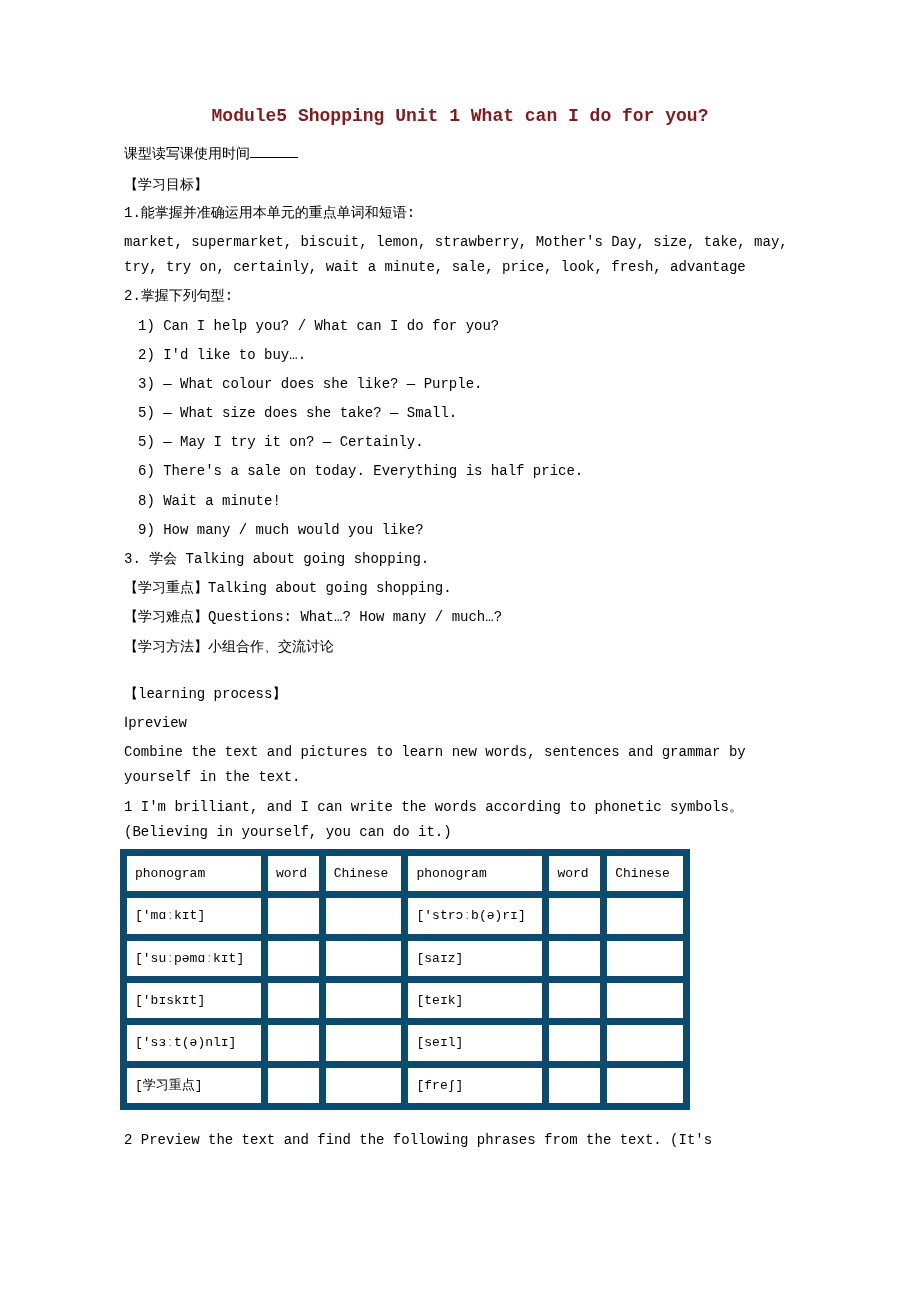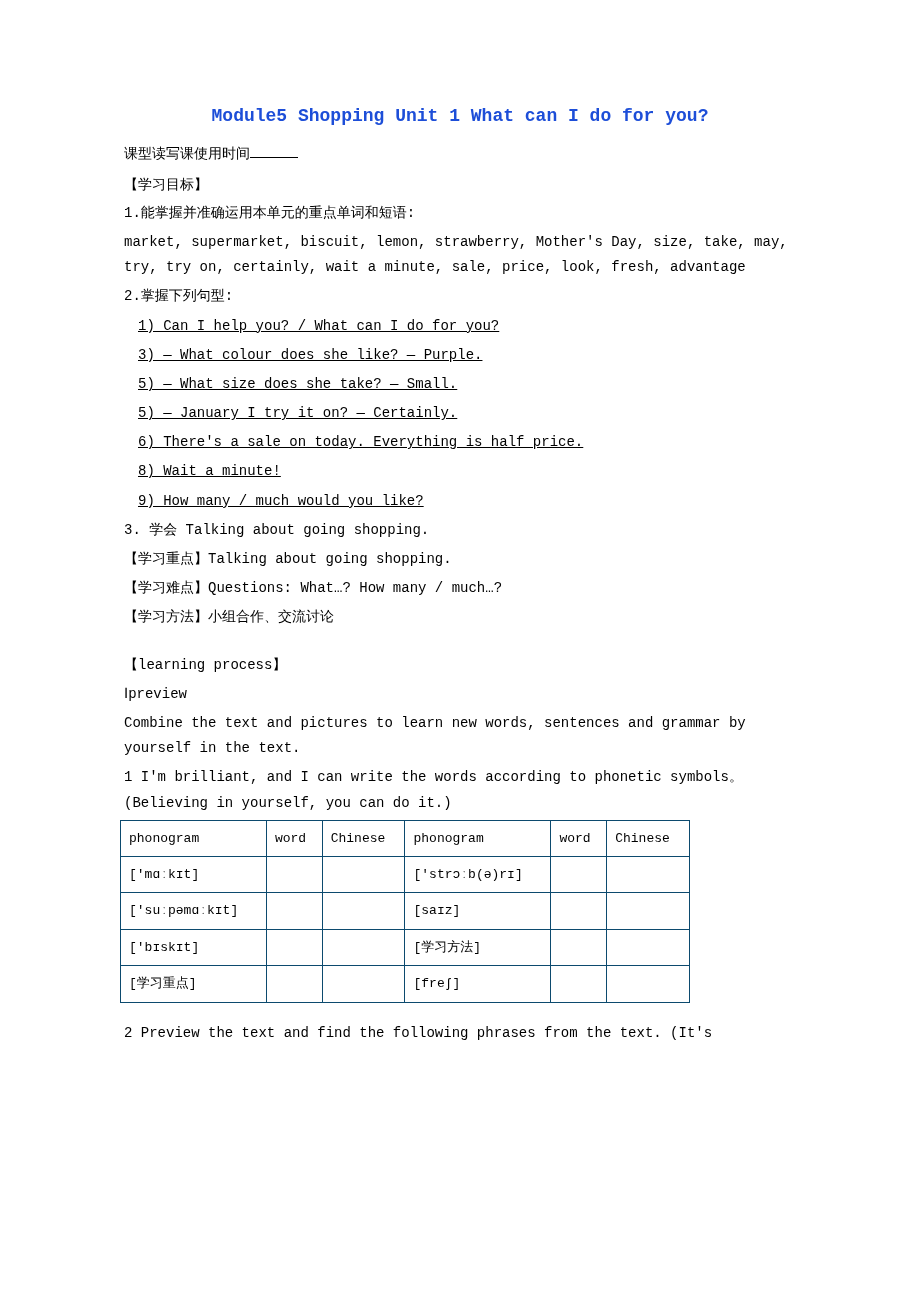--- a/index.html
+++ b/index.html
@@ -7,51 +7,50 @@
     margin: 0;
     padding: 100px 120px 60px 120px;
     width: 920px;
     box-sizing: border-box;
     background: #fff;
     color: #000;
     font-size: 14px;
     line-height: 1.8;
   }
   h1 {
-    color: #1d4ed8;
+    color: #7f1d1d;
     font-family: "Courier New", monospace;
     font-weight: bold;
     font-size: 18px;
     text-align: center;
     margin: 0 0 10px 0;
   }
   .mono {
     font-family: "Courier New", monospace;
   }
   .block {
     margin: 4px;
   }
   .indent {
     padding-left: 14px;
-    text-decoration: underline;
   }
   .blank {
     display: inline-block;
     border-bottom: 1px solid #000;
     min-width: 48px;
     height: 14px;
     vertical-align: baseline;
   }
   table {
     border-collapse: collapse;
     width: 570px;
     margin-top: 4px;
   }
   th, td {
-    border: 1px solid #0c4a6e;
+    border: 7px solid #0c4a6e;
     padding: 6px 8px;
     text-align: left;
     font-family: "Courier New", monospace;
     font-size: 13px;
     vertical-align: middle;
   }
   th {
     font-weight: normal;
   }
   .spacer {
@@ -68,23 +67,24 @@
 </div>
 
 <div class="block">【学习目标】</div>
 
 <div class="mono block">1.能掌握并准确运用本单元的重点单词和短语:</div>
 <div class="mono block">market, supermarket, biscuit, lemon, strawberry, Mother's Day, size, take, may, try, try on, certainly, wait a minute, sale, price, look, fresh, advantage</div>
 
 <div class="mono block">2.掌握下列句型:</div>
 <div class="indent">
   <div class="mono block">1) Can I help you? / What can I do for you?</div>
+  <div class="mono block">2) I'd like to buy….</div>
   <div class="mono block">3) — What colour does she like?   — Purple.</div>
   <div class="mono block">5) — What size does she take?    — Small.</div>
-  <div class="mono block">5) — January I try it on?   — Certainly.</div>
+  <div class="mono block">5) — May I try it on?   — Certainly.</div>
   <div class="mono block">6) There's a sale on today. Everything is half price.</div>
   <div class="mono block">8) Wait a minute!</div>
   <div class="mono block">9) How many / much would you like?</div>
 </div>
 
 <div class="mono block">3. 学会 Talking about going shopping.</div>
 
 <div class="mono block">
   <span>【学习重点】</span><span>Talking about going shopping.</span>
 </div>
@@ -127,21 +127,29 @@
     <td></td>
     <td></td>
     <td>[saɪz]</td>
     <td></td>
     <td></td>
   </tr>
   <tr>
     <td>['bɪskɪt]</td>
     <td></td>
     <td></td>
-    <td>[学习方法]</td>
+    <td>[teɪk]</td>
+    <td></td>
+    <td></td>
+  </tr>
+  <tr>
+    <td>['sɜːt(ə)nlɪ]</td>
+    <td></td>
+    <td></td>
+    <td>[seɪl]</td>
     <td></td>
     <td></td>
   </tr>
   <tr>
     <td>[学习重点]</td>
     <td></td>
     <td></td>
     <td>[freʃ]</td>
     <td></td>
     <td></td>

